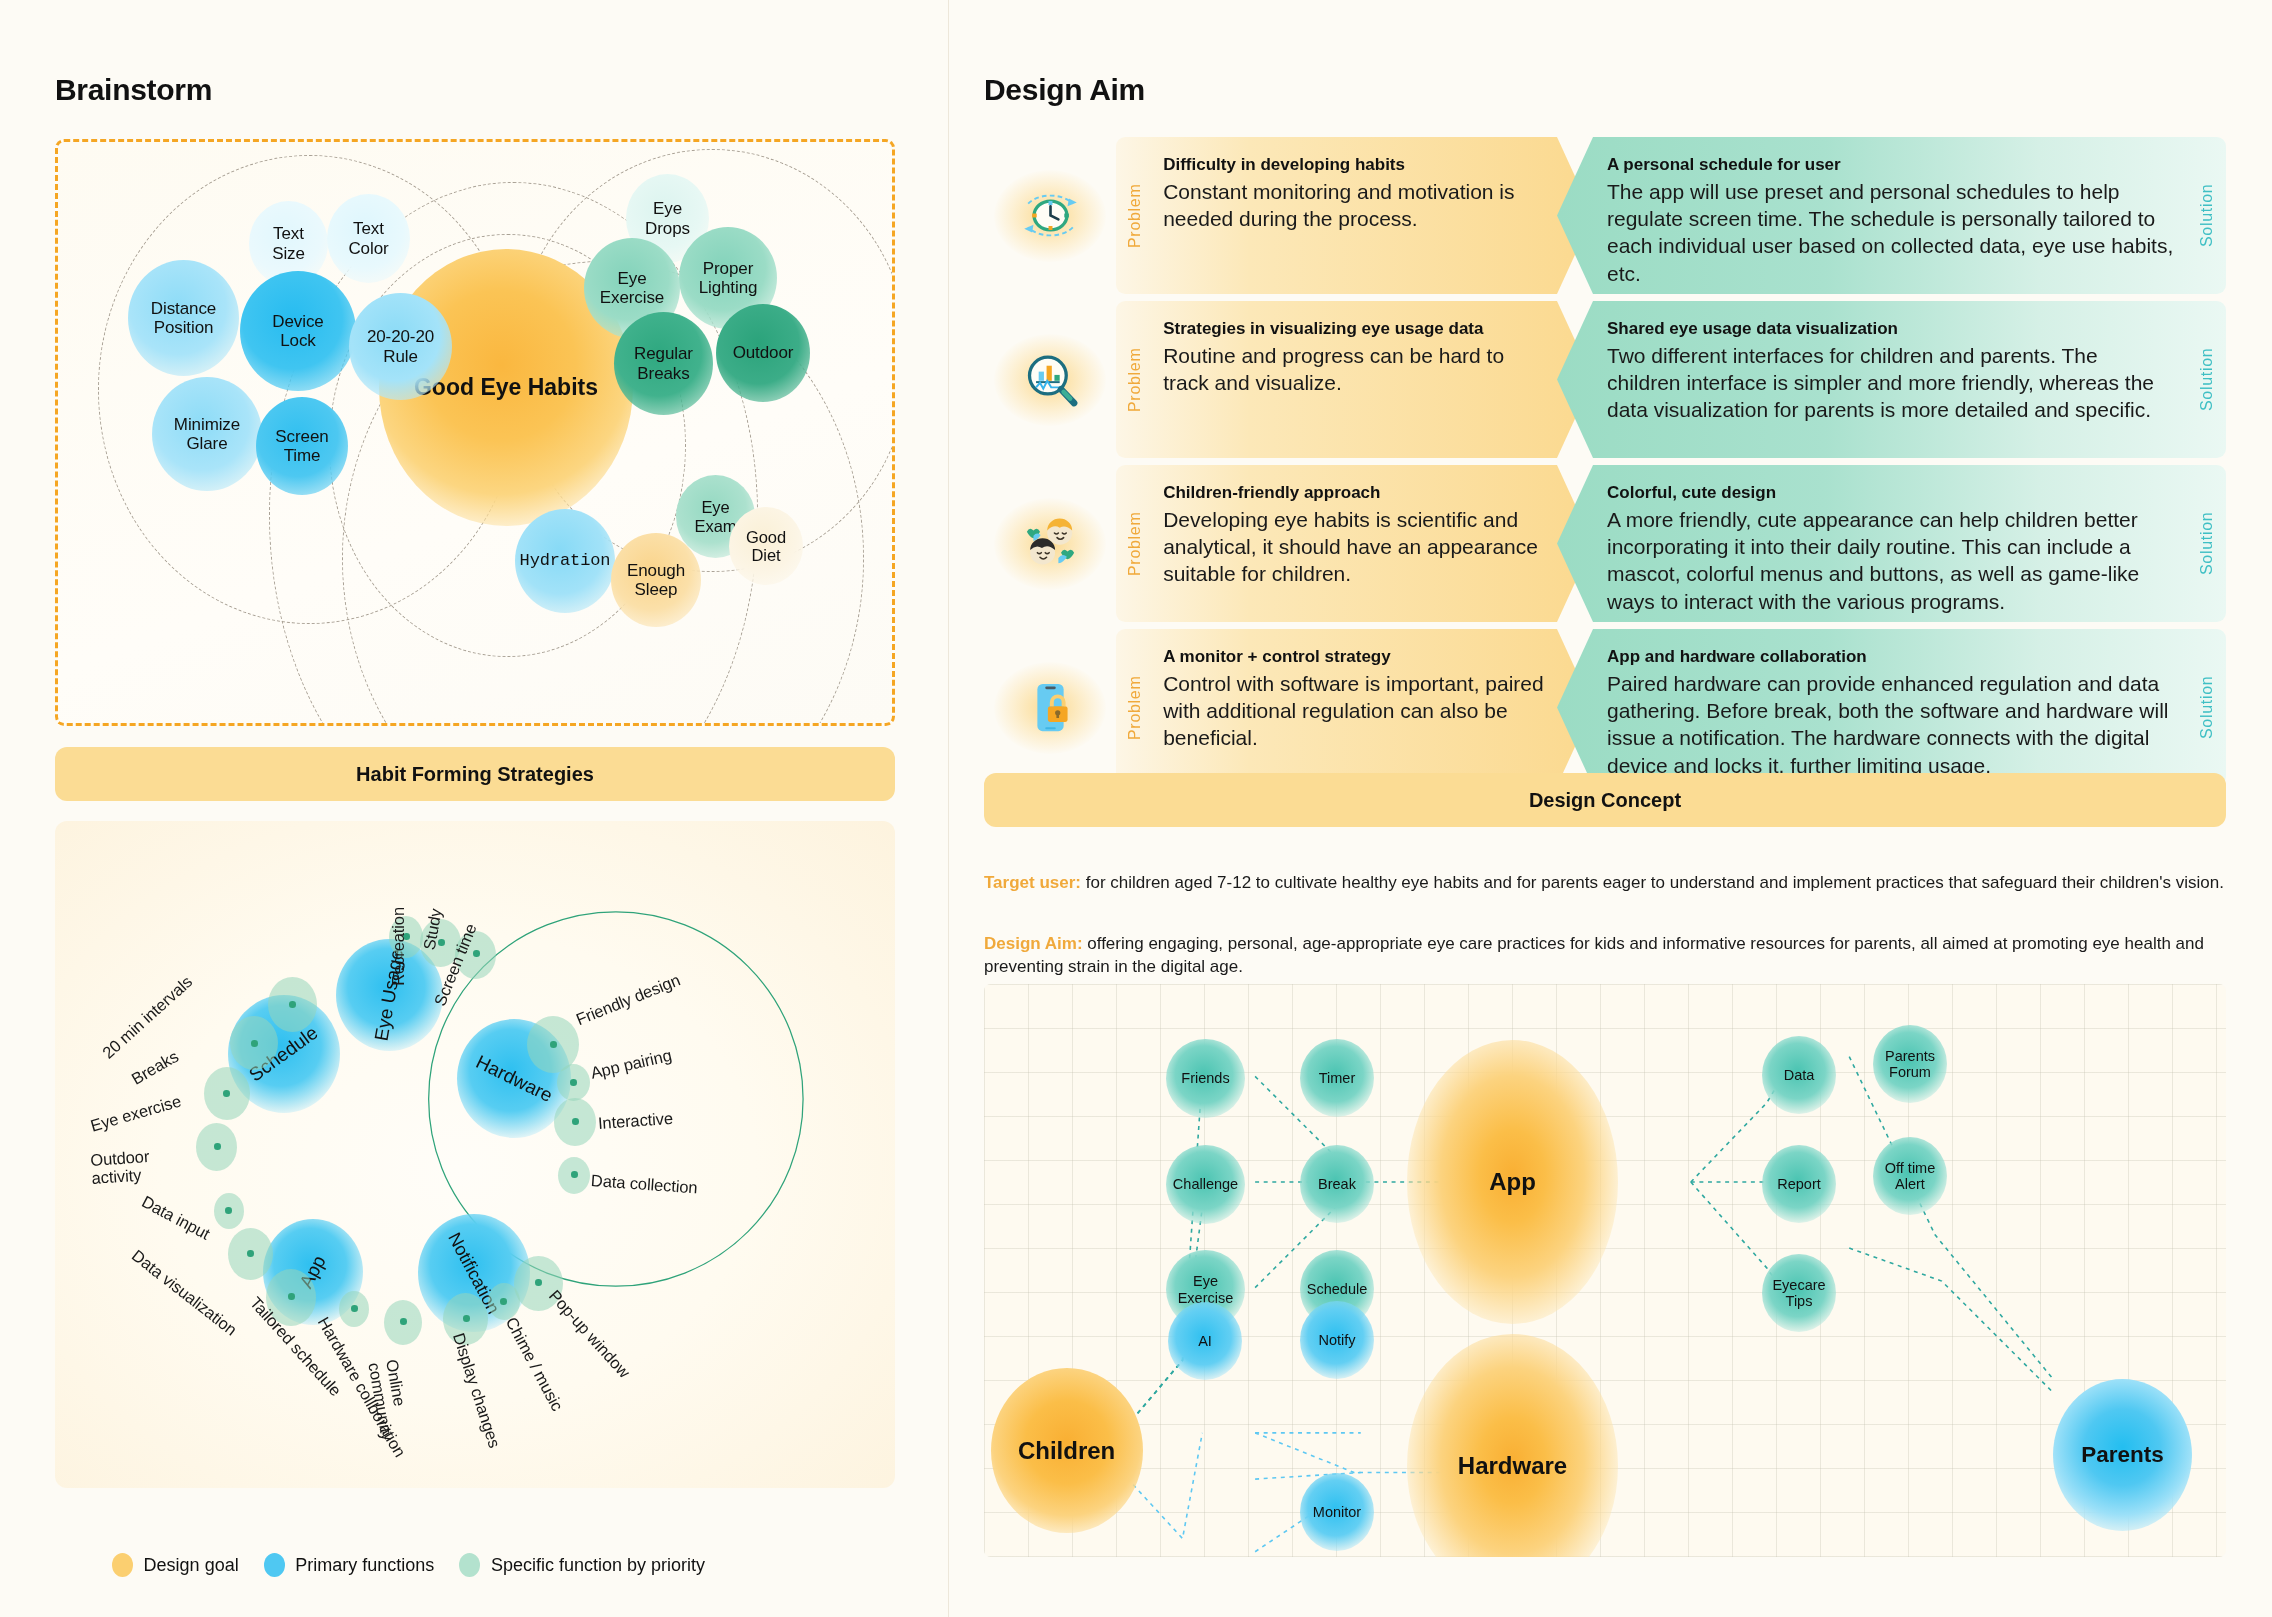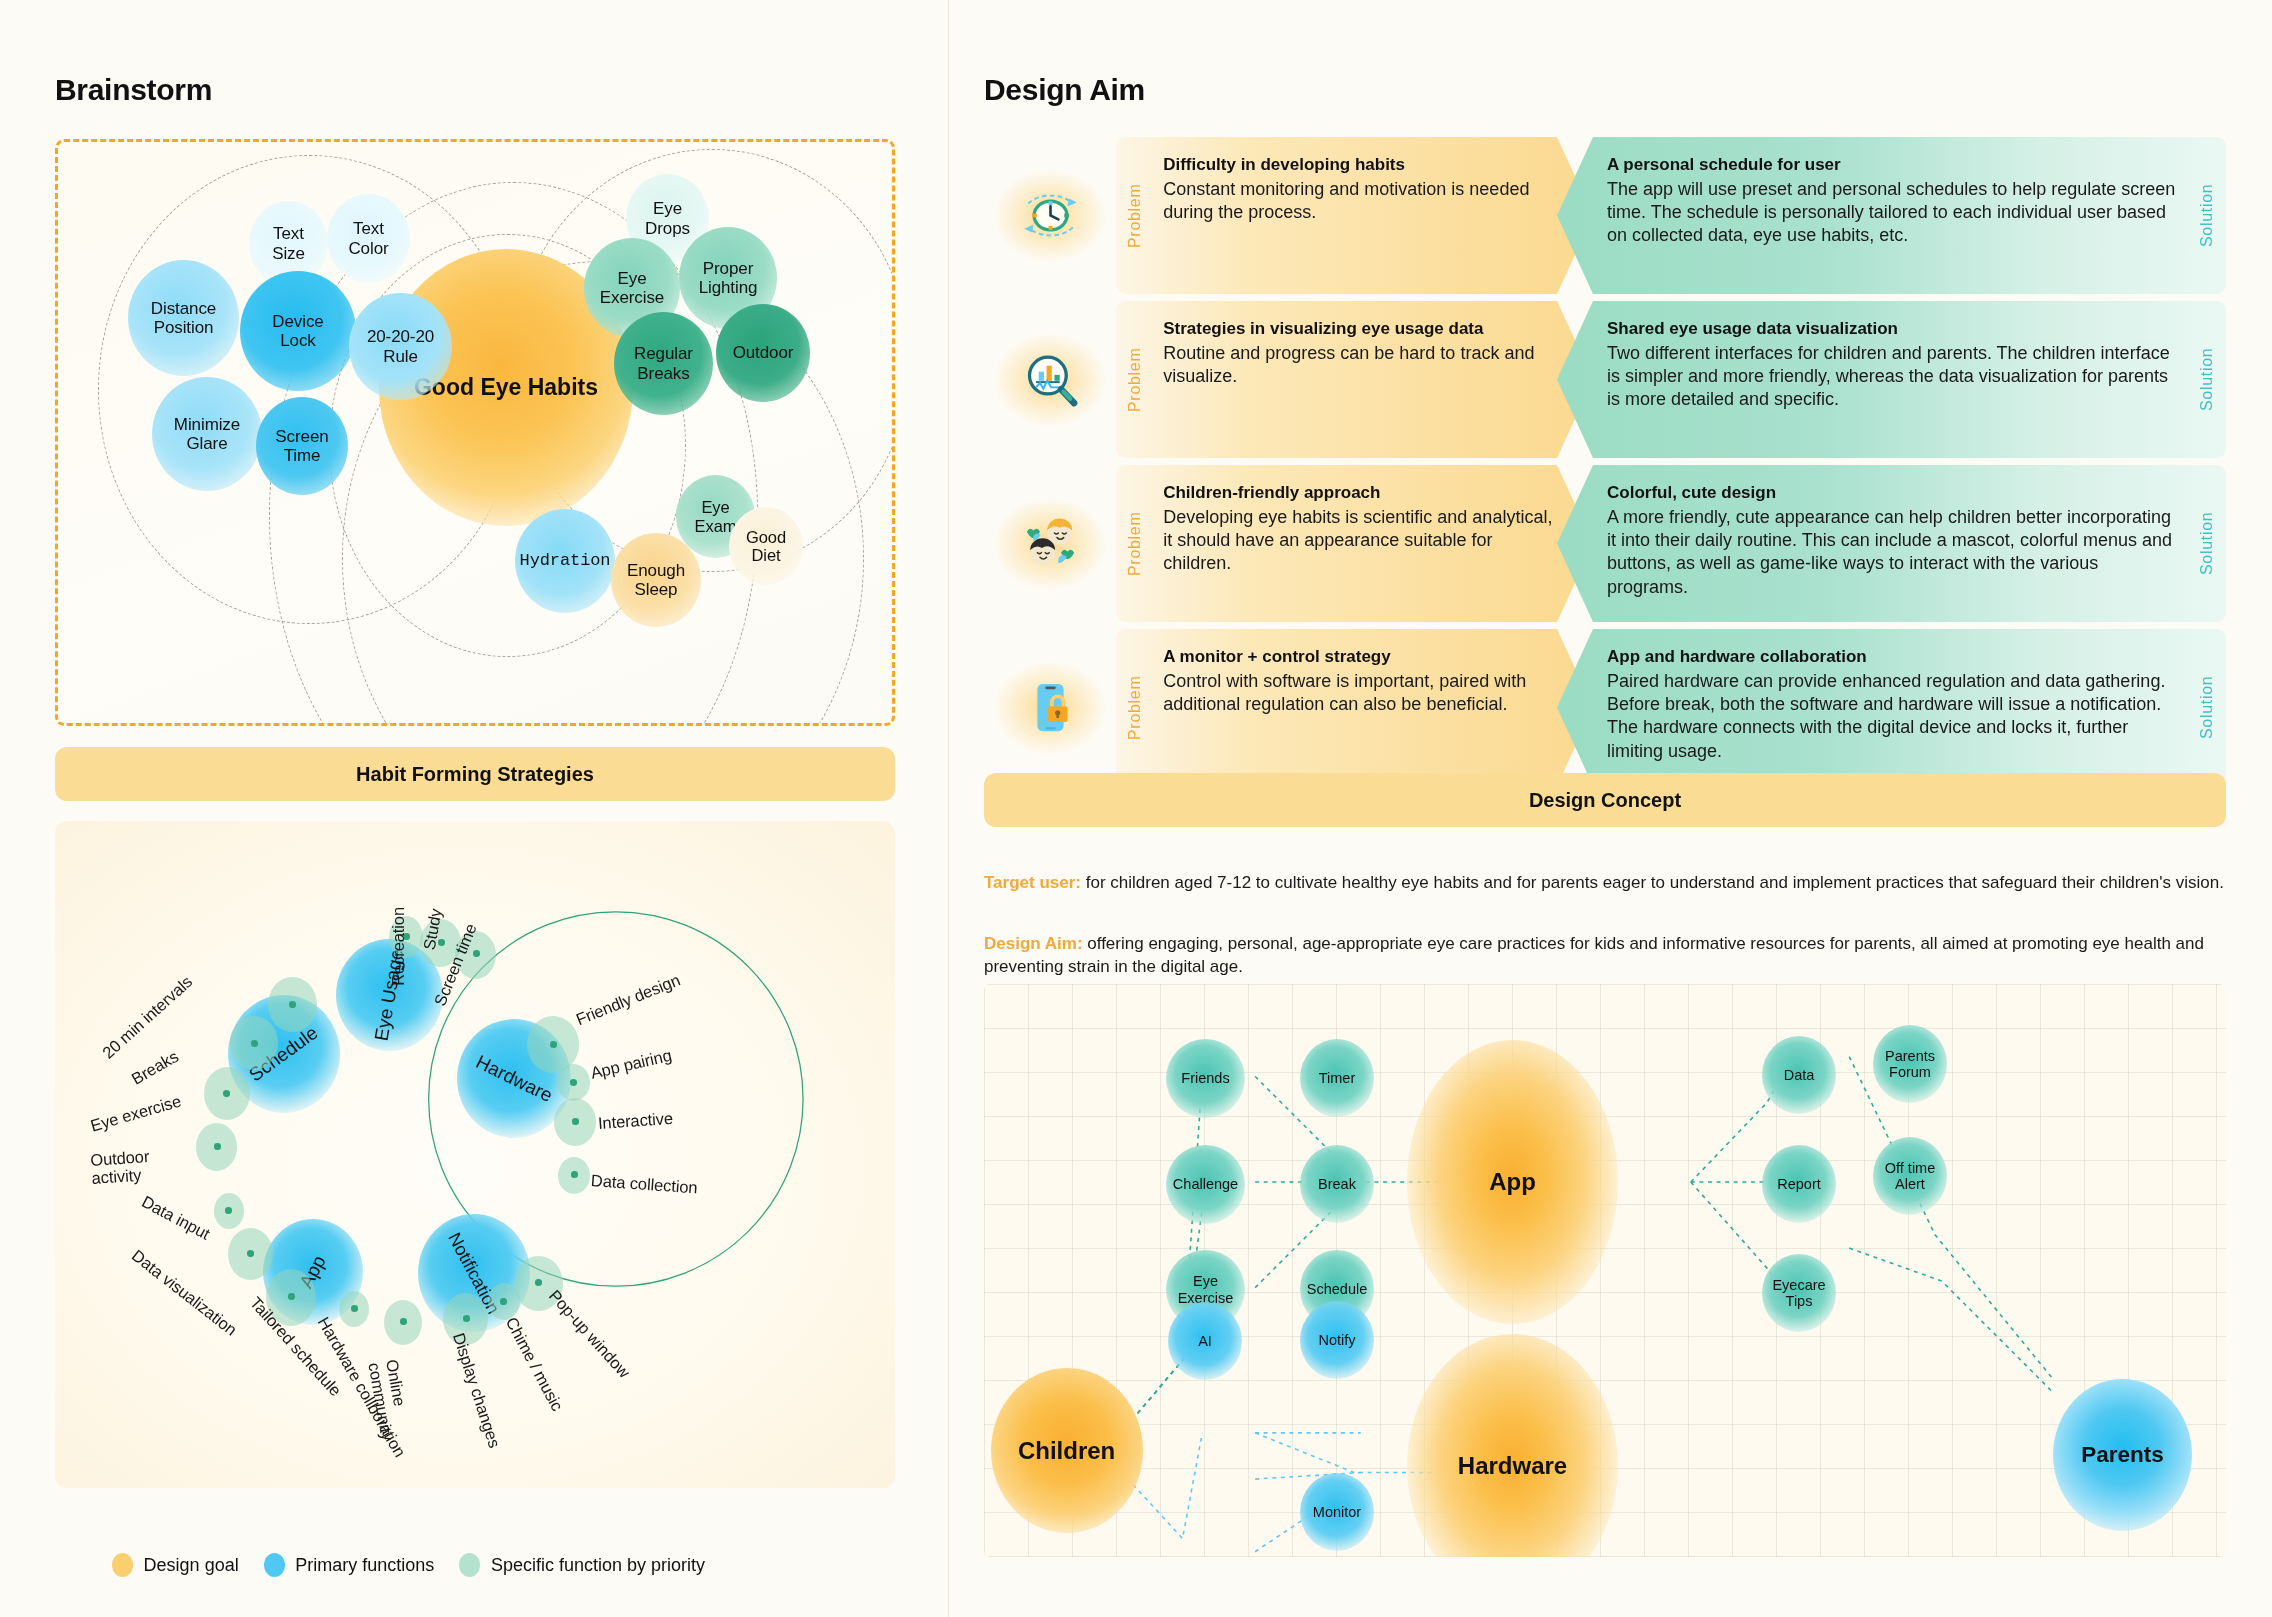--- a/index.html
+++ b/index.html
@@ -112,21 +112,21 @@
   .da-ptext { padding: 17px 40px 0 9.2px; }
   .da-solution {
     position: relative; flex: 1 1 auto; height: 157px; margin-left: -36px;
     background: linear-gradient(90deg,#9BDCC4 0%,#A9E1CE 40%,#D5F0E6 72%,#EAF8F3 100%);
     border-radius: 0 9.2px 9.2px 0;
     clip-path: polygon(36px 0, 100% 0, 100% 100%, 36px 100%, 0 50%);
     display:flex;
   }
   .da-stext { padding: 17px 12px 0 50px; flex: 1 1 auto; }
   .da-h { font-size: 17px; font-weight: 700; line-height: 1.24; margin-bottom: 2.6px; }
-  .da-b { font-size: 18px; line-height: 1.30; color:#1A1A1A; }
+  .da-b { font-size: 21px; line-height: 1.30; color:#1A1A1A; }
 
   
   .concept-para {
     position: absolute; left: 984px; width: 1242px;
     font-size: 17px; line-height: 1.34; color:#1A1A1A;
   }
   .kw { color:#F0A93B; font-weight: 700; }
 
   
   .flow {

